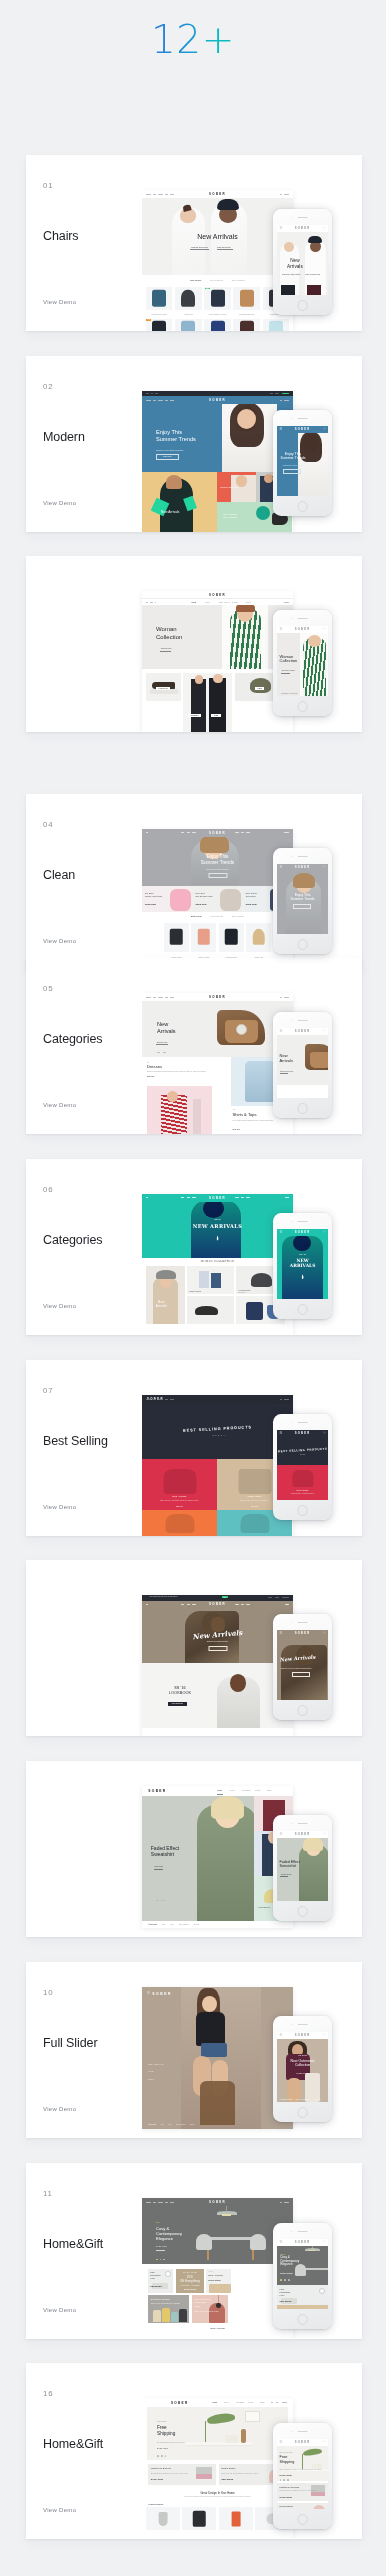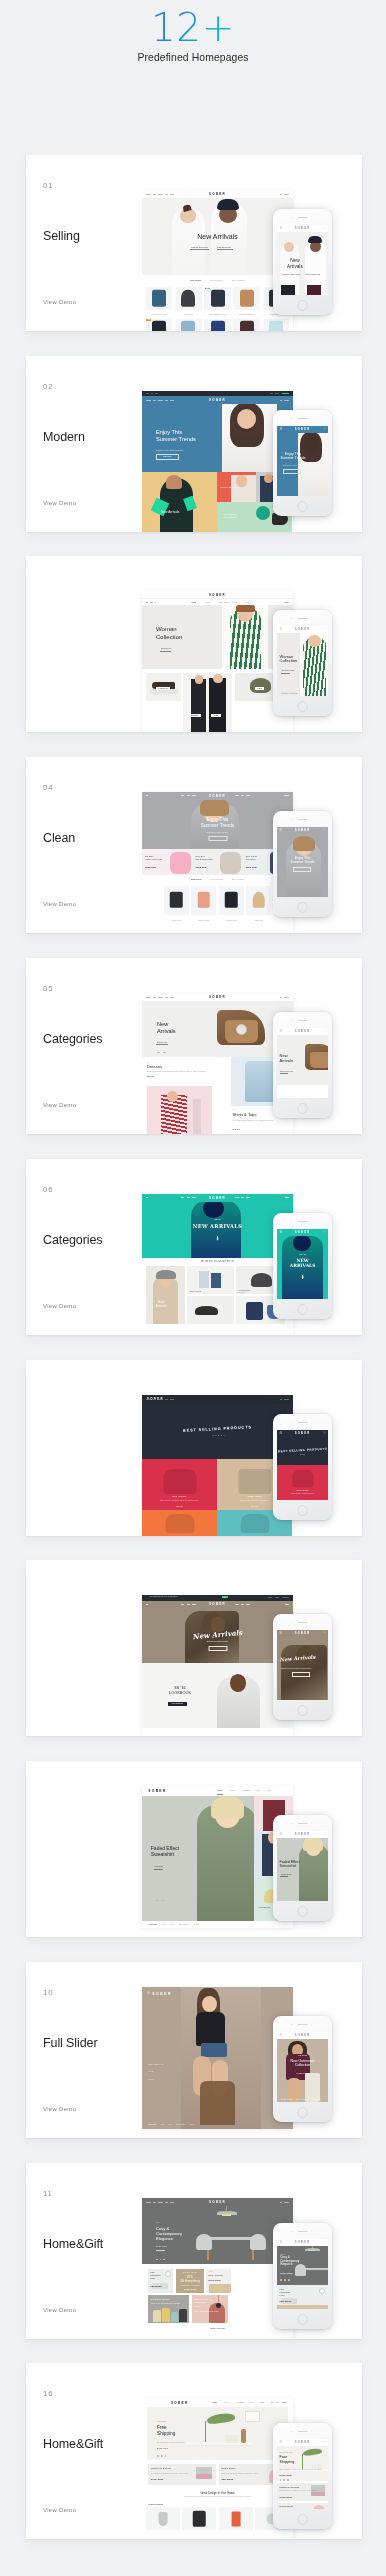--- a/index.html
+++ b/index.html
@@ -6,21 +6,21 @@
   html,body { width:386px; }
   body {
     width:386px; height:2576px;
     background:#eff1f3;
     font-family:"Liberation Sans", sans-serif;
     -webkit-font-smoothing:antialiased;
     position:relative; overflow:hidden;
   }
 
   
-  #header { width:386px; height:67px; padding-top:8px; text-align:center; }
+  #header { width:386px; height:67px; padding-top:20px; text-align:center; }
   #big-number {
     font-size:39px; line-height:1; font-weight:300; letter-spacing:0.6px;
     background:linear-gradient(100deg,#2878d6 0%,#1d95d6 45%,#0bb8c4 72%,#07bfb5 100%);
     -webkit-background-clip:text; background-clip:text;
     -webkit-text-fill-color:transparent; color:#1b9bd6;
     font-family:"DejaVu Sans", sans-serif;
     display:inline-block;
   }
   #subtitle {
     margin-top:5px; font-size:10.4px; color:#2b2c31; font-weight:400; letter-spacing:0.1px;
@@ -93,21 +93,20 @@
   .ph-hero { position:relative; overflow:hidden; }
   .ph-txt { position:absolute; color:#23262c; line-height:1.2; white-space:pre-line; }
 
   .fig { position:absolute; background-size:cover; background-position:center; }
 </style>
 </head>
 <body>
 
 <div id="header">
   <div id="big-number">12+</div>
-  <div id="subtitle">Predefined Homepages</div>
 </div>
 
 <div id="cards-root">
     <div class="card" style="top:155px">
     <div class="desk" style="top:35px;height:142px">
    <div class="desk-nav">
           <span class="nm" style="left:3.8px;top:3.5px;width:5px"></span>
           <span class="nm" style="left:10.7px;top:3.5px;width:3.1px"></span>
           <span class="nm" style="left:15.7px;top:3.5px;width:5.6px"></span>
           <span class="nm" style="left:23px;top:3.5px;width:3.1px"></span>
@@ -204,21 +203,21 @@
       <span class="lbl" style="left:5px;top:41px;color:#3d4047">Woman Collection</span>
       <span class="lbl" style="left:28px;top:41px;color:#3d4047">Man Collection</span>
       <div class="fig" style="left:3.8px;bottom:0;width:14px;height:10px;background:#1f232a"></div>
       <div class="fig" style="left:30px;bottom:0;width:14px;height:10px;background:#4a1f2a"></div>
     </div>
         </div>
       <span class="home"></span>
     </div>
     <div class="left-col">
       <div class="num">01</div>
-      <div class="name">Selling</div>
+      <div class="name">Chairs</div>
       <div class="demo">View Demo</div>
     </div>
   </div>
     <div class="card" style="top:356px">
     <div class="desk" style="top:35px;height:142px">
    <div class="desk-bar">
           <span class="bt" style="left:3.8px;width:3.1px"></span>
           <span class="bt" style="left:8.8px;width:2.5px"></span>
           <span class="bt" style="left:13px;width:2.5px"></span>
           <span class="bt" style="right:3.8px;width:7.5px;background:#2ecb73"></span>
@@ -368,21 +367,21 @@
       <div class="ph-txt" style="left:2.5px;top:21.3px;font-size:4px;color:#2b2d32">Woman
 Collection</div>
       <span class="lbl" style="left:5px;top:36px;color:#4b4f56">Explore Now</span>
       <span class="ul" style="left:4.4px;top:40px;width:8.8px"></span>
       <span class="lbl" style="left:3.8px;bottom:2.5px;color:#7c8086">SCROLL DOWN</span>
     </div>
         </div>
       <span class="home"></span>
     </div>
   </div>
-    <div class="card" style="top:757px">
+    <div class="card" style="top:794px">
     <div class="desk" style="top:35px;height:142px">
    <div class="desk-nav" style="height:7.5px;background:#a9aaae">
      <span class="nm" style="left:3.8px;top:3.1px;width:1.9px;background:#e3e4e6"></span>
      <span class="nm" style="left:39px;top:3.1px;width:3.1px;background:#e3e4e6"></span>
           <span class="nm" style="left:45px;top:3.1px;width:2.5px;background:#e3e4e6"></span>
           <span class="nm" style="left:50px;top:3.1px;width:4.4px;background:#e3e4e6"></span>
      <span class="logo" style="color:#fff">SOBER</span>
      <span class="nm" style="left:93px;top:3.1px;width:3.8px;background:#e3e4e6"></span>
           <span class="nm" style="left:99px;top:3.1px;width:2.5px;background:#e3e4e6"></span>
           <span class="nm" style="left:104px;top:3.1px;width:3.8px;background:#e3e4e6"></span>
@@ -672,20 +671,25 @@
       <div style="font-size:2.8px;color:#fff;letter-spacing:0.6px;font-weight:700;transform:rotate(-3deg)">BEST SELLING PRODUCTS</div>
       <div style="font-size:1.5px;color:#cfd3da;margin-top:1.9px">— 2 0 1 6 —</div>
     </div>
     <div class="cellimg" style="height:35px;background:#d9304c">
       <div class="fig" style="left:50%;top:5px;transform:translateX(-50%);width:21.3px;height:16.3px;background:rgba(0,0,0,.12);border-radius:6.3px 6.3px 2.5px 2.5px"></div>
       <span class="lbl" style="left:0;right:0;top:24px;text-align:center;color:#fff;font-size:2.1px">Red Hoodie</span>
       <span class="lbl" style="left:6.3px;right:6.3px;top:28px;text-align:center;color:rgba(255,255,255,.72);font-size:1.3px">Totam operam, voluptatem quis ab</span>
     </div>
         </div>
       <span class="home"></span>
+    </div>
+    <div class="left-col">
+      <div class="num">07</div>
+      <div class="name">Best Selling</div>
+      <div class="demo">View Demo</div>
     </div>
   </div>
     <div class="card" style="top:1560px">
     <div class="desk" style="top:35px;height:142px">
    <div class="desk-bar" style="height:5.6px">
      <span style="position:absolute;left:7.5px;top:1.3px;font-size:1.4px;color:#cfd3d8">Free Shipping and returns on all orders above</span>
      <span style="position:absolute;left:80px;top:1.3px;background:#2ecb73;color:#fff;font-size:1.3px;padding:0.3px 1.3px">NEW</span>
      <span class="bt" style="right:3.8px;width:7.5px"></span>
           <span class="bt" style="right:14px;width:3.8px"></span>
           <span class="bt" style="right:21px;width:3.8px"></span>

